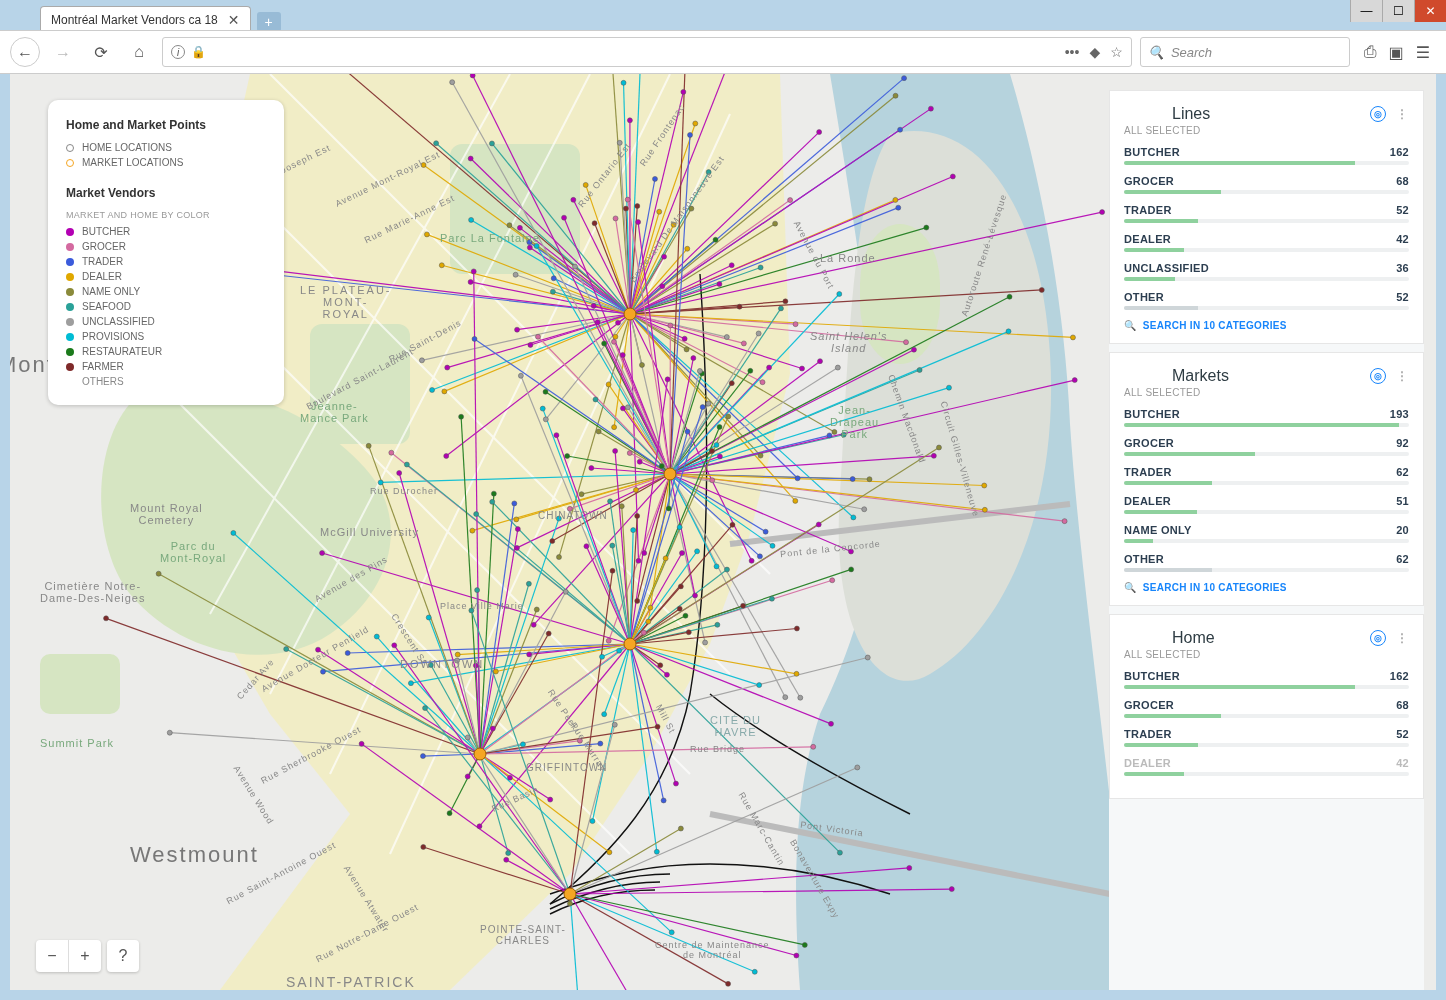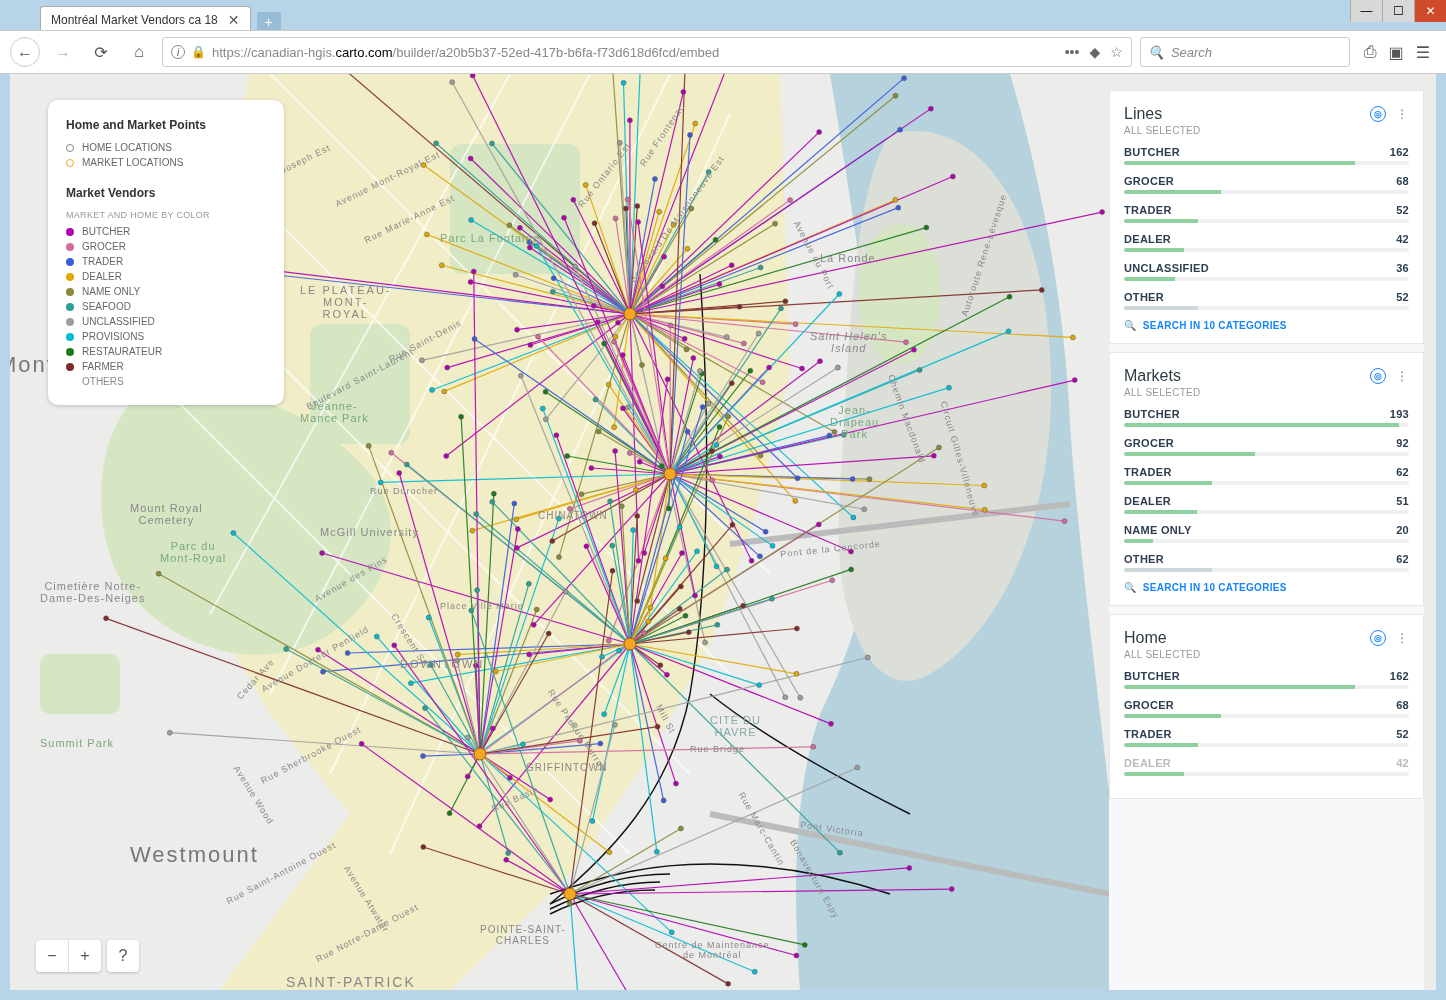--- a/index.html
+++ b/index.html
@@ -38,21 +38,21 @@
   .legend-row { display: flex; align-items: center; gap: 8px; margin-bottom: 4px; font-size: 10px; color:#666; }
   .legend-dot-o { width: 8px; height: 8px; border: 1px solid; border-radius: 50%; background: #fff; }
   .legend-dot { width: 8px; height: 8px; border-radius: 50%; }
   .legend-sub { font-size: 9px; color: #999; margin: 4px 0 6px; letter-spacing: .3px; }
   .legend-sep { height: 14px; }
 
   
   .right-panel { position: absolute; top: 90px; right: 22px; width: 315px; bottom: 10px; background: #f6f8f9; overflow-y: auto; z-index: 10; }
   .widget { background: #fff; border: 1px solid #e6e6e6; margin-bottom: 8px; padding: 14px 14px 12px; }
   .widget-head { display:flex; align-items:center; justify-content:space-between; margin-bottom: 2px; }
-  .widget-title { font-size: 16px; font-weight: 400; color: #2e3c43; }
+  .widget-title { font-size: 16px; font-weight: 400; color: #2e3c43; margin-left: 48px; }
   .widget-tools { display:flex; gap:10px; color:#1785fb; font-size:12px; align-items:center; }
   .widget-tools .dots { color:#aaa; font-weight:bold; letter-spacing:1px; }
   .widget-tools .circ { width:16px; height:16px; border:1.5px solid #1785fb; border-radius:50%; display:flex; align-items:center; justify-content:center; color:#1785fb; font-size:9px; font-weight:bold; }
   .all-sel { font-size: 10px; color: #999; margin-bottom: 10px; letter-spacing:.3px; }
   .cat-row { margin-bottom: 10px; }
   .cat-head { display:flex; justify-content:space-between; font-size:11px; font-weight:600; color:#2c3e50; margin-bottom:3px; letter-spacing:.3px; }
   .cat-head.faded { color:#bbb; }
   .cat-bar-bg { width:100%; height:4px; background:#eef0f1; border-radius:2px; overflow:hidden; }
   .cat-bar { height:100%; background:#8fd19e; }
   .cat-bar.gray { background:#cfd6d9; }
@@ -86,23 +86,20 @@
 </div>
 
 <div class="nav-bar">
   <div class="nav-btn back">←</div>
   <div class="nav-btn fwd">→</div>
   <div class="nav-btn">⟳</div>
   <div class="nav-btn">⌂</div>
   <div class="url-bar">
     <span class="info-i">i</span>
     <span class="lock">🔒</span>
-    <span>
-      <span style="color:#888">https://canadian-hgis.</span><span style="color:#000">carto.com</span><span style="color:#888">/builder/a20b5b37-52ed-417b-b6fa-f73d618d6fcd/embed</span>
-    </span>
     <span class="url-icons">
       <span>•••</span>
       <span>◆</span>
       <span>☆</span>
     </span>
   </div>
   <div class="search-bar">
     <span>🔍</span>
     <span>Search</span>
   </div>

